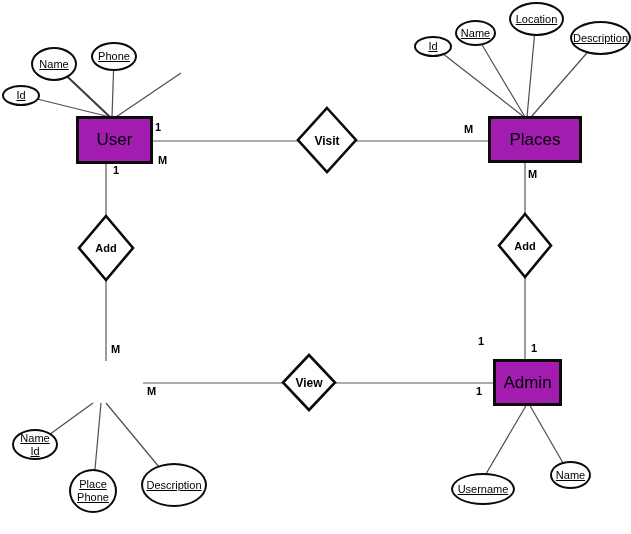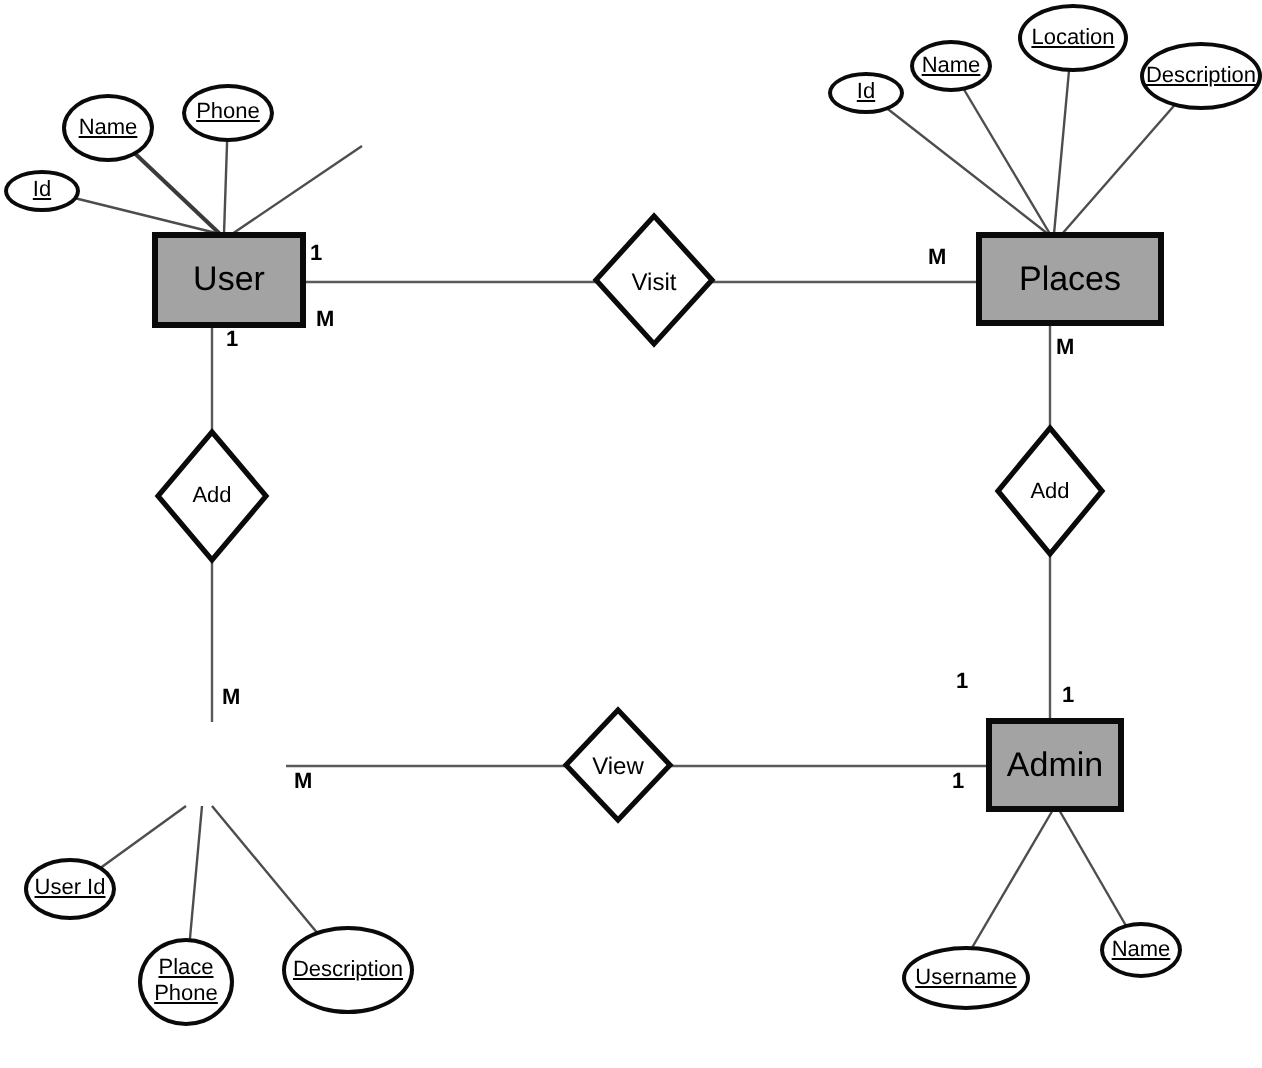--- a/index.html
+++ b/index.html
@@ -3,33 +3,33 @@
 <meta charset="utf-8">
 <style>
   html,body{margin:0;padding:0;background:#fff;}
   #canvas{
     position:relative;width:631px;height:534px;background:#ffffff;
     font-family:"Liberation Sans", sans-serif;color:#000;overflow:hidden;
   }
   #wires{position:absolute;left:0;top:0;z-index:1;}
   .ent{
     position:absolute;z-index:3;box-sizing:border-box;
-    border:3px solid #0a0a0a;background:#a3a3a3;
+    border:3px solid #0a0a0a;background:#a21caf;
     display:flex;align-items:center;justify-content:center;
     font-size:17px;letter-spacing:0;text-align:center;
   }
   .ell{
     position:absolute;z-index:3;box-sizing:border-box;
     border:2.5px solid #0a0a0a;border-radius:50%;background:#fff;
     display:flex;align-items:center;justify-content:center;
     font-size:11px;text-align:center;line-height:1.15;padding:1px;text-decoration:underline;
   }
   .dlabel{
     position:absolute;z-index:4;transform:translate(-50%,-50%);
-    font-size:12px;font-weight:400;white-space:nowrap;
+    font-size:12px;font-weight:700;white-space:nowrap;
   }
   .card{
     position:absolute;z-index:4;font-size:11px;font-weight:700;white-space:nowrap;
   }
 </style>
 </head>
 <body>
 
 <div id="canvas">
 
@@ -75,21 +75,21 @@
 
   <div class="ell" style="left:2px;top:85px;width:38px;height:21px">Id</div>
   <div class="ell" style="left:31px;top:47px;width:46px;height:34px">Name</div>
   <div class="ell" style="left:91px;top:42px;width:46px;height:29px">Phone</div>
 
   <div class="ell" style="left:414px;top:36px;width:38px;height:21px">Id</div>
   <div class="ell" style="left:455px;top:20px;width:41px;height:26px">Name</div>
   <div class="ell" style="left:509px;top:2px;width:55px;height:34px">Location</div>
   <div class="ell" style="left:570px;top:21px;width:61px;height:34px">Description</div>
 
-  <div class="ell" style="left:12px;top:429px;width:46px;height:31px">User Id</div>
+  <div class="ell" style="left:12px;top:429px;width:46px;height:31px">Name Id</div>
   <div class="ell" style="left:69px;top:469px;width:48px;height:44px">Place Phone</div>
   <div class="ell" style="left:141px;top:463px;width:66px;height:44px">Description</div>
 
   <div class="ell" style="left:451px;top:473px;width:64px;height:32px">Username</div>
   <div class="ell" style="left:550px;top:461px;width:41px;height:28px">Name</div>
 
   <span class="dlabel" style="left:327px;top:141px">Visit</span>
   <span class="dlabel" style="left:106px;top:248px;font-size:11px">Add</span>
   <span class="dlabel" style="left:525px;top:246px;font-size:11px">Add</span>
   <span class="dlabel" style="left:309px;top:383px">View</span>

